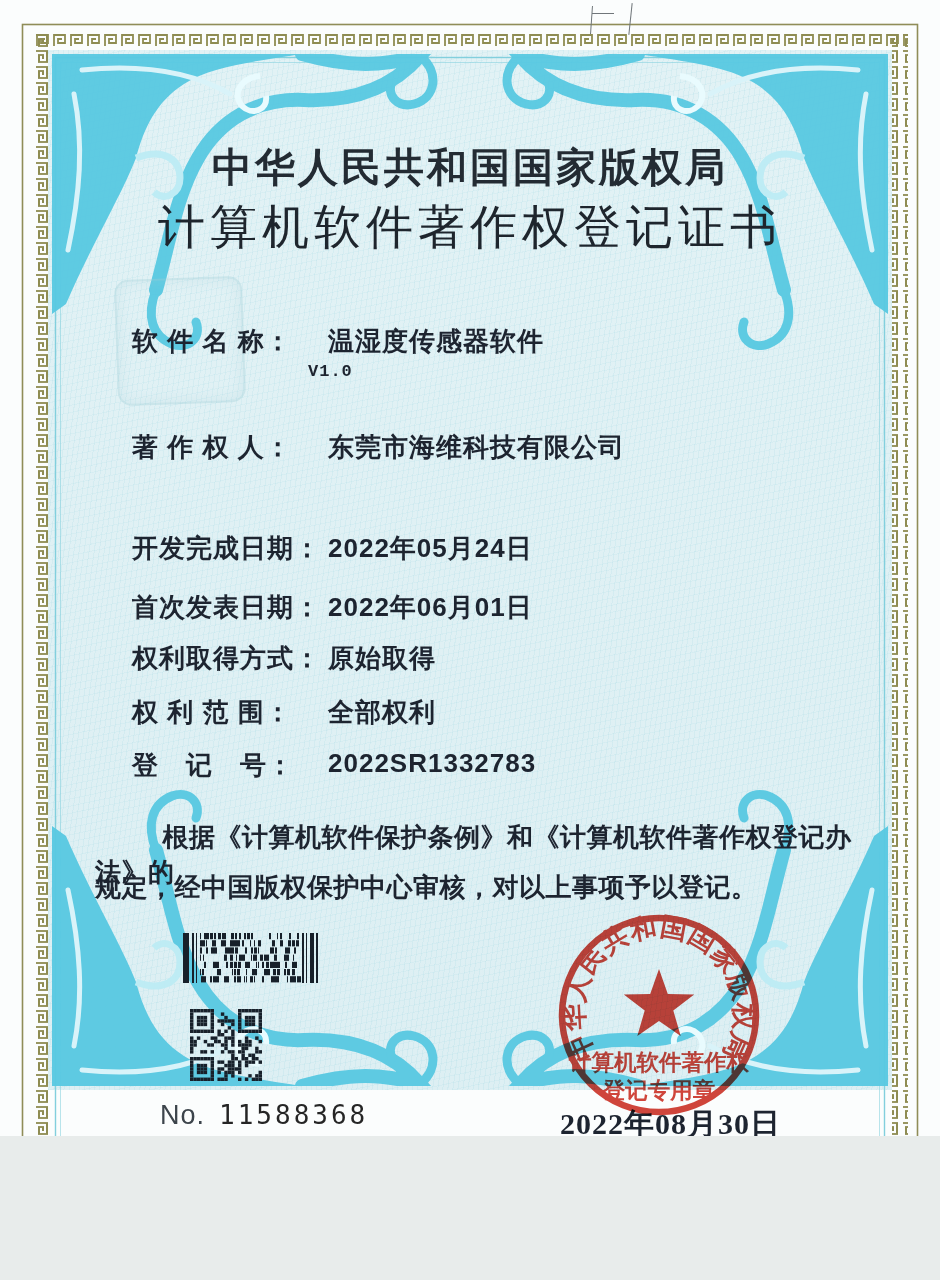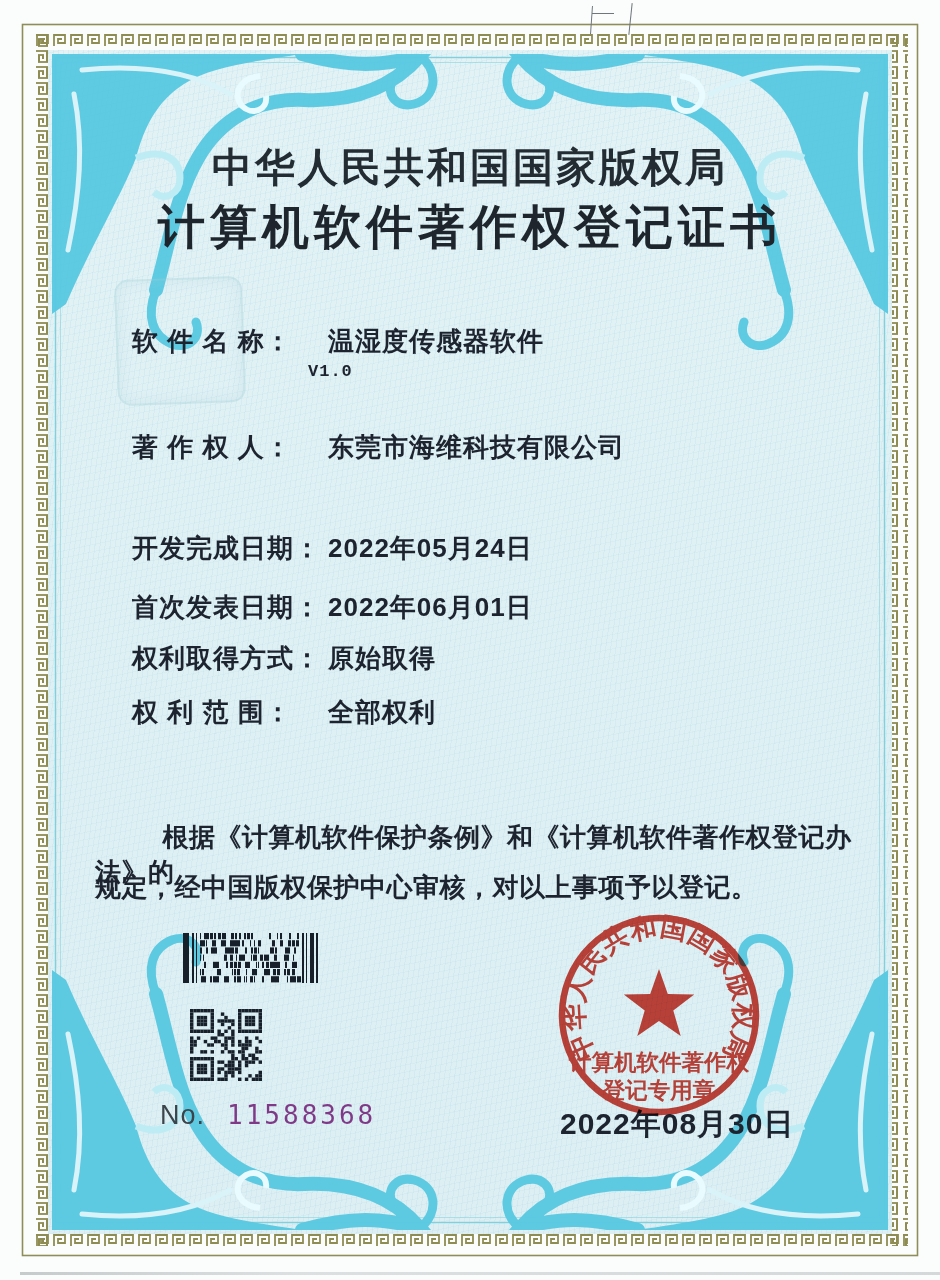--- a/index.html
+++ b/index.html
@@ -1,17 +1,17 @@
 <!DOCTYPE html>
 <html><head>
 <meta charset="utf-8">
 <style>
   html,body{margin:0;padding:0;background:#e8eceb;}
   .page{
-    position:relative;width:940px;height:1280px;overflow:hidden;
+    position:relative;width:940px;height:1136px;overflow:hidden;
     background:#fbfdfd;
     font-family:"Liberation Sans", sans-serif;
     color:#1d2430;
   }
   
   .paper{
     position:absolute;left:48px;top:50px;right:48px;bottom:46px;
     background:
       repeating-linear-gradient(98deg, rgba(105,195,212,.10) 0 1px, rgba(255,255,255,0) 1px 5px),
       repeating-linear-gradient(-12deg, rgba(105,195,212,.08) 0 1px, rgba(255,255,255,0) 1px 7px),
@@ -20,38 +20,38 @@
   .frame-svg{position:absolute;left:0;top:0;pointer-events:none;}
   .corner{position:absolute;width:400px;height:330px;opacity:.95;}
   .corner.tl{left:52px;top:54px;}
   .corner.tr{right:52px;top:54px;transform:scaleX(-1);}
   .corner.bl{left:52px;bottom:50px;transform:scaleY(-1);}
   .corner.br{right:52px;bottom:50px;transform:scale(-1,-1);}
 
   .authority{position:absolute;top:140px;left:0;width:100%;text-align:center;
     font-size:40px;font-weight:700;letter-spacing:3px;color:#232b33;}
   .cert-title{position:absolute;top:196px;left:0;width:100%;text-align:center;
-    font-size:47px;font-weight:700;letter-spacing:5px;color:#1e252d;}
+    font-size:47px;font-weight:400;letter-spacing:5px;color:#1e252d;}
   .certno{position:absolute;top:284px;left:578px;font-size:22px;font-weight:700;letter-spacing:1px;}
   .certno .gap{display:inline-block;width:18px;}
 
   .frow{position:absolute;left:112px;white-space:nowrap;}
   .fl{display:inline-block;width:196px;font-size:26px;font-weight:700;letter-spacing:1px;vertical-align:top;margin-left:20px;}
   .fv{display:inline-block;font-size:26px;font-weight:700;letter-spacing:1px;}
   .fv2{position:absolute;left:308px;font-size:17px;font-weight:700;letter-spacing:1px;font-family:Liberation Mono, monospace;}
 
   .stmt1{position:absolute;left:95px;top:820px;width:760px;font-size:26px;font-weight:700;
     letter-spacing:.5px;text-indent:2.6em;}
   .stmt2{position:absolute;left:95px;top:870px;width:760px;font-size:26px;font-weight:700;letter-spacing:.5px;}
 
   .serial{position:absolute;left:160px;top:1100px;}
   .serial .no{font-family:Liberation Sans, sans-serif;font-size:27px;color:#3c444b;letter-spacing:1px;}
-  .serial .num{font-family:"DejaVu Sans Mono", monospace;font-size:26px;color:#701a75;
-    letter-spacing:3px;margin-left:22px;opacity:.85;}
-  .issue-date{position:absolute;left:560px;top:1104px;font-size:30px;font-weight:700;letter-spacing:1px;}
+  .serial .num{font-family:"DejaVu Sans Mono", monospace;font-size:26px;color:#000000;
+    letter-spacing:3px;margin-left:14px;opacity:.85;}
+  .issue-date{position:absolute;left:560px;top:1104px;font-size:30px;font-weight:700;letter-spacing:1px;font-family:Liberation Serif, serif;}
 
   .emboss{position:absolute;left:116px;top:278px;width:124px;height:122px;border-radius:14px;
     border:2px solid rgba(160,205,216,.35);box-shadow:inset 0 0 14px rgba(160,205,216,.25);
     transform:rotate(-2deg);}
   .seal-wrap{position:absolute;left:544px;top:900px;width:232px;height:232px;mix-blend-mode:multiply;opacity:.93;}
   .scan-mark{position:absolute;background:#70767a;}
   .scan-edge{position:absolute;left:20px;right:0;top:1272px;height:3px;
     background:linear-gradient(90deg,#9aa1a3,#c3c8c9 30%,#b5babc);opacity:.55;}
 </style>
 </head>
@@ -145,20 +145,23 @@
   </div>
 
   <div class="frow" style="top:641px">
     <span class="fl">权利取得方式：</span><span class="fv">原始取得</span>
   </div>
 
   <div class="frow" style="top:695px">
     <span class="fl">权 利 范 围：</span><span class="fv">全部权利</span>
   </div>
 
+  <div class="frow" style="top:748px">
+    <span class="fl">登　记　号：</span><span class="fv">2022SR1332783</span>
+  </div>
 
   <div class="stmt1">根据《计算机软件保护条例》和《计算机软件著作权登记办法》的</div>
   <div class="stmt2">规定，经中国版权保护中心审核，对以上事项予以登记。</div>
 
   <svg id="barcode" style="position:absolute;left:183px;top:933px;" width="137" height="50" aria-hidden="true">
       <rect x="0" y="0" width="6" height="50" fill="#17202a"></rect>
       <rect x="9" y="0" width="2" height="50" fill="#17202a"></rect>
       <rect x="13" y="0" width="1" height="50" fill="#17202a"></rect>
       <rect x="119" y="0" width="2" height="50" fill="#17202a"></rect>
       <rect x="123" y="0" width="1" height="50" fill="#17202a"></rect>

